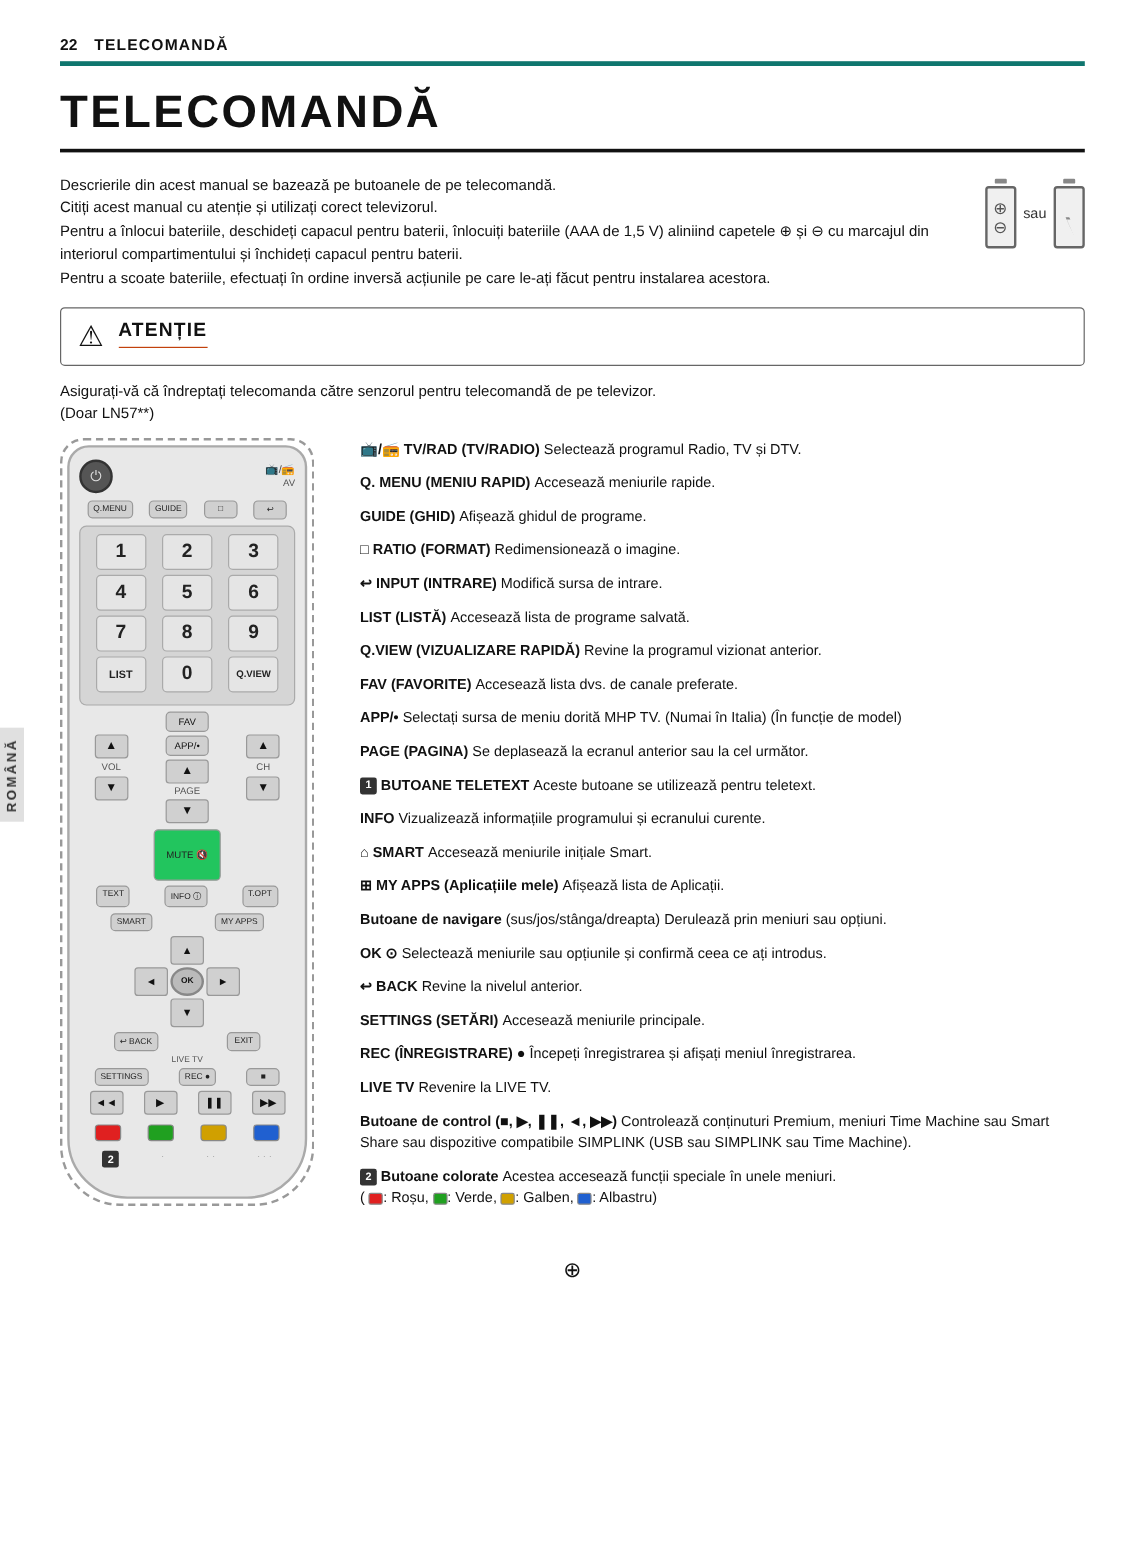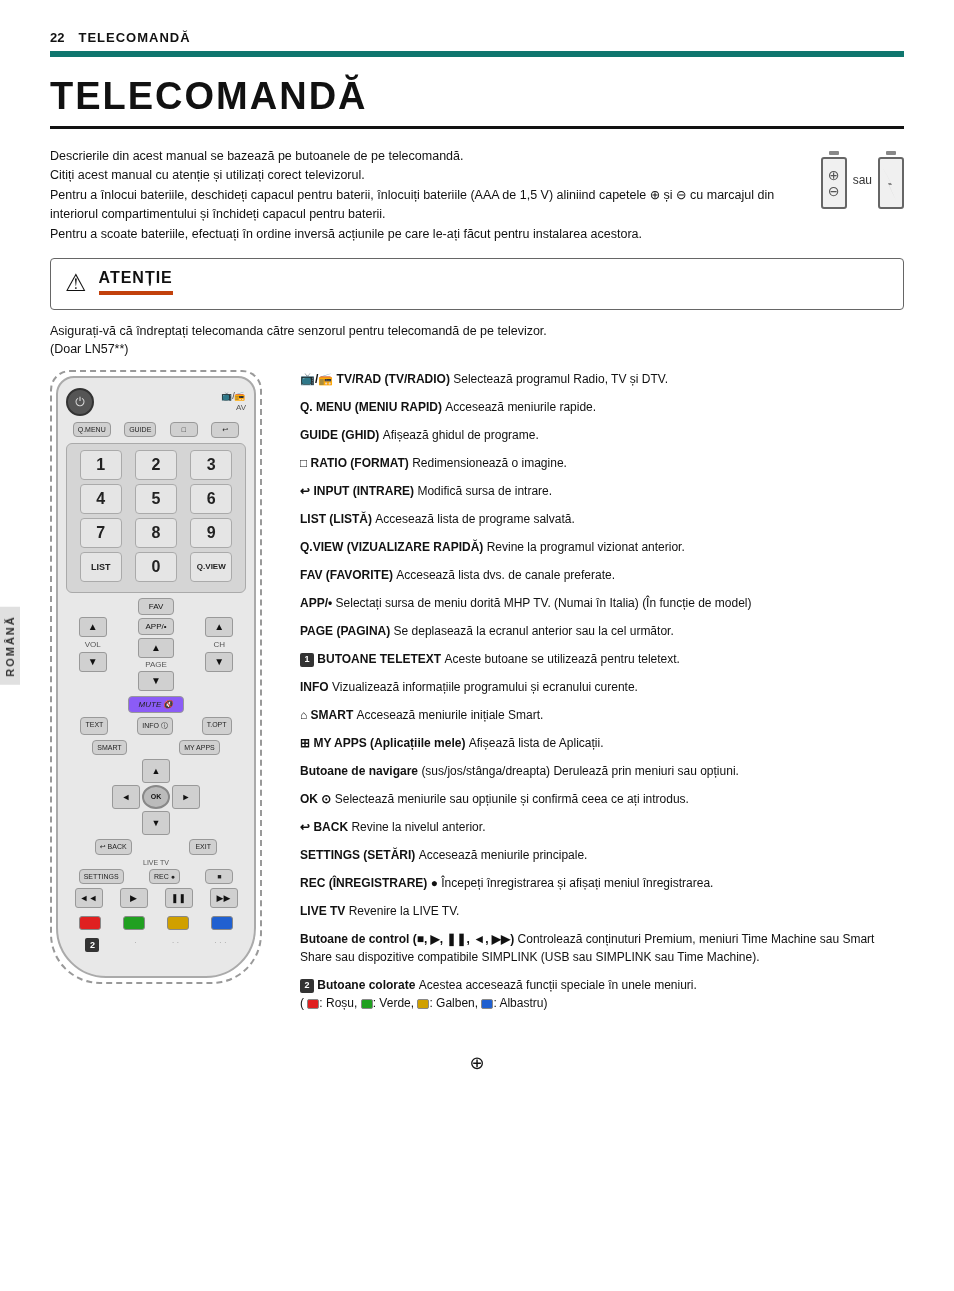--- a/index.html
+++ b/index.html
@@ -9,21 +9,21 @@
       font-size: 13px;
       color: #111;
       width: 954px;
       min-height: 1291px;
       padding: 30px 50px;
     }
 
     .page-header {
       display: flex;
       align-items: center;
-      border-bottom: 6px solid #0f766e;
+      border-bottom: 4px solid #0f766e;
       padding-bottom: 6px;
       margin-bottom: 18px;
     }
     .page-number {
       font-size: 13px;
       font-weight: bold;
       margin-right: 14px;
     }
     .page-header-title {
       font-size: 13px;
@@ -77,21 +77,21 @@
       font-size: 24px;
       line-height: 1;
       margin-top: 2px;
     }
     .warning-content {}
     .warning-title {
       font-size: 16px;
       font-weight: 900;
       letter-spacing: 1px;
       margin-bottom: 4px;
-      border-bottom: 4px solid #c2410c;
+      border-bottom: 1px solid #c2410c;
       padding-bottom: 4px;
     }
     .warning-text {
       font-size: 12.5px;
       line-height: 1.5;
     }
 
     .assurance-text {
       font-size: 12.5px;
       margin-bottom: 4px;
@@ -241,26 +241,25 @@
       flex-direction: column;
       gap: 2px;
     }
 
     .mute-row {
       display: flex;
       justify-content: center;
       margin-bottom: 4px;
     }
     .mute-btn {
-      background: #8b5cf6;
+      background: #22c55e;
       border: 1.5px solid #999;
       border-radius: 4px;
       font-size: 8px;
-      padding: 3px 10px;
-      font-style: italic;
+      padding: 16px 10px;
     }
 
     .text-info-row {
       display: flex;
       justify-content: space-around;
       margin-bottom: 5px;
     }
     .smart-myapps-row {
       display: flex;
       justify-content: space-around;

